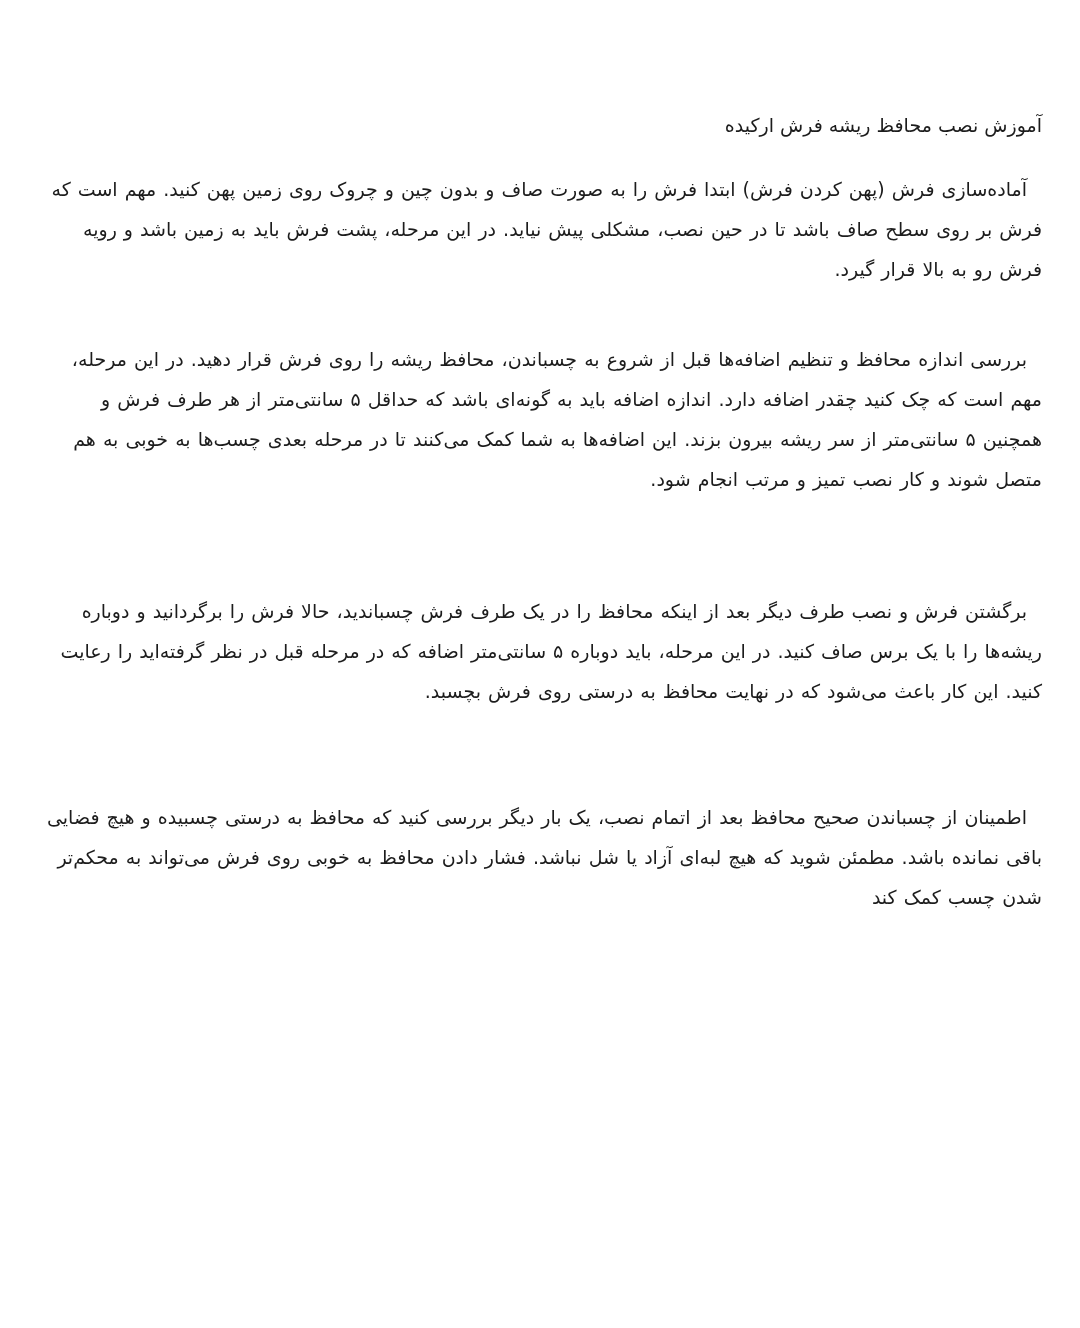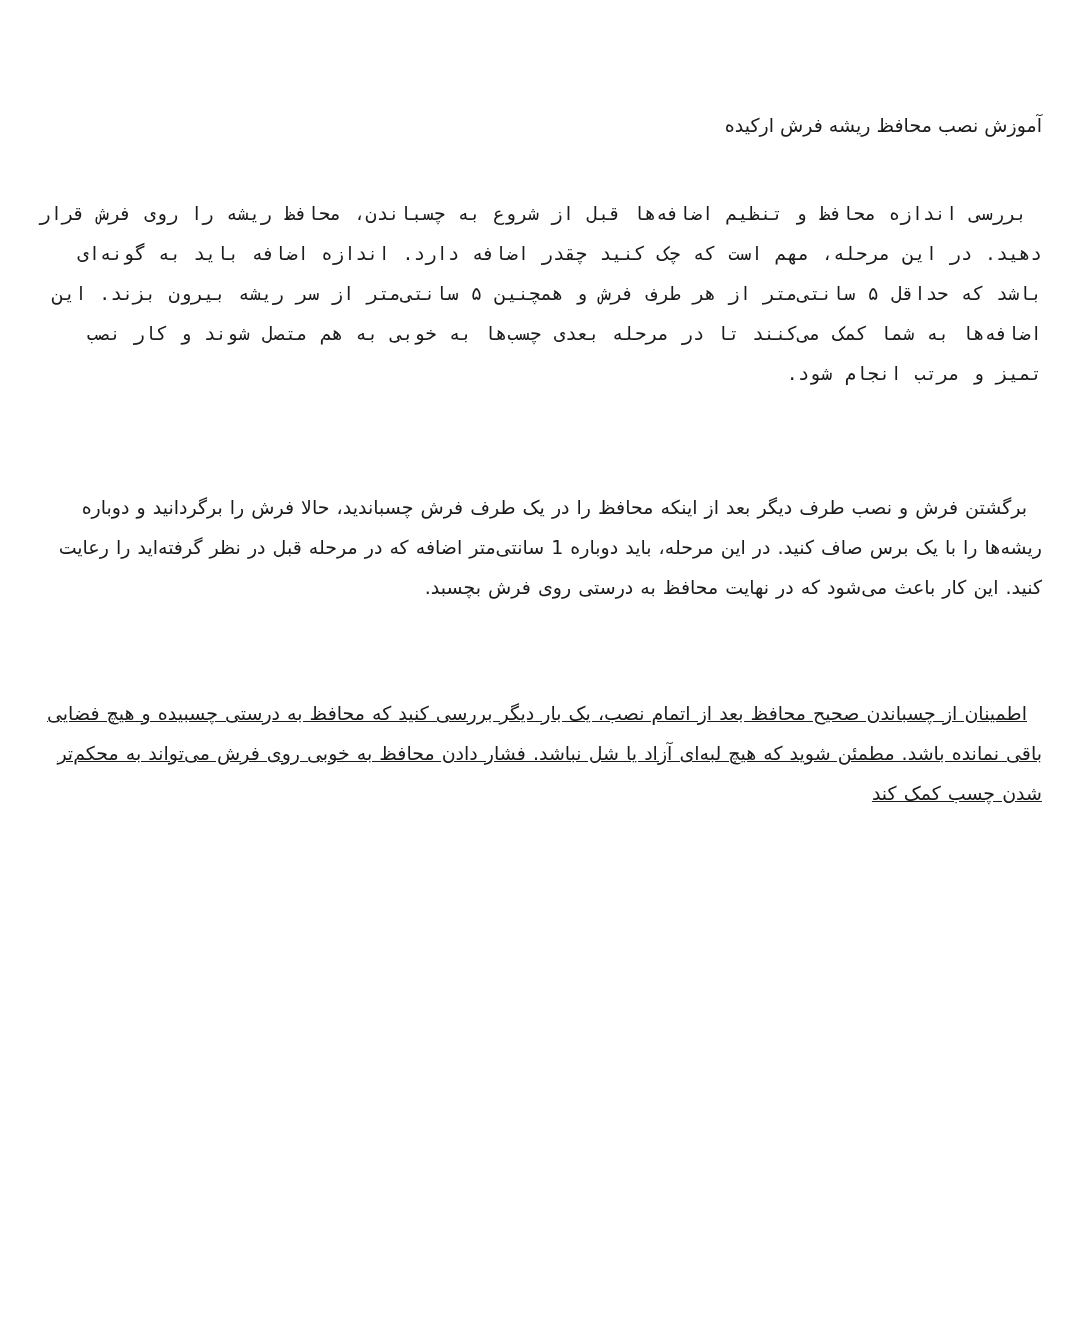--- a/index.html
+++ b/index.html
@@ -31,33 +31,34 @@
     margin: 0 0 24px 0;
     line-height: 40px;
   }
   .doc p {
     margin: 0;
     text-indent: 15px; 
     word-spacing: 1px;
   }
   
   p.para-1 { margin-top: 0; }
-  p.para-2 { margin-top: 50px; font-family: Liberation Mono, monospace; }
+  p.para-2 { margin-top: 50px; }
   p.para-3 { margin-top: 12px; }
   p.para-4 { margin-top: 92px; }
   p.para-5 { margin-top: 86px; }
-  p.para-6 { margin-top: 86px; text-decoration: underline; }
+  p.para-6 { margin-top: 86px; }
 </style>
 </head>
 <body>
 
 <div class="doc">
   <h1 class="doc-title">آموزش نصب محافظ ریشه فرش ارکیده</h1>
 
+  <p class="para-1">آماده‌سازی فرش (پهن کردن فرش) ابتدا فرش را به صورت صاف و بدون چین و چروک روی زمین پهن کنید. مهم است که فرش بر روی سطح صاف باشد تا در حین نصب، مشکلی پیش نیاید. در این مرحله، پشت فرش باید به زمین باشد و رویه فرش رو به بالا قرار گیرد.</p>
 
   <p class="para-2">بررسی اندازه محافظ و تنظیم اضافه‌ها قبل از شروع به چسباندن، محافظ ریشه را روی فرش قرار دهید. در این مرحله، مهم است که چک کنید چقدر اضافه دارد. اندازه اضافه باید به گونه‌ای باشد که حداقل ۵ سانتی‌متر از هر طرف فرش و همچنین ۵ سانتی‌متر از سر ریشه بیرون بزند. این اضافه‌ها به شما کمک می‌کنند تا در مرحله بعدی چسب‌ها به خوبی به هم متصل شوند و کار نصب تمیز و مرتب انجام شود.</p>
 
 
-  <p class="para-4">برگشتن فرش و نصب طرف دیگر بعد از اینکه محافظ را در یک طرف فرش چسباندید، حالا فرش را برگردانید و دوباره ریشه‌ها را با یک برس صاف کنید. در این مرحله، باید دوباره 1 سانتی‌متر اضافه که در مرحله قبل در نظر گرفته‌اید را رعایت کنید. این کار باعث می‌شود که در نهایت محافظ به درستی روی فرش بچسبد.</p>
+  <p class="para-4">برگشتن فرش و نصب طرف دیگر بعد از اینکه محافظ را در یک طرف فرش چسباندید، حالا فرش را برگردانید و دوباره ریشه‌ها را با یک برس صاف کنید. در این مرحله، باید دوباره ۵ سانتی‌متر اضافه که در مرحله قبل در نظر گرفته‌اید را رعایت کنید. این کار باعث می‌شود که در نهایت محافظ به درستی روی فرش بچسبد.</p>
 
 
   <p class="para-6">اطمینان از چسباندن صحیح محافظ بعد از اتمام نصب، یک بار دیگر بررسی کنید که محافظ به درستی چسبیده و هیچ فضایی باقی نمانده باشد. مطمئن شوید که هیچ لبه‌ای آزاد یا شل نباشد. فشار دادن محافظ به خوبی روی فرش می‌تواند به محکم‌تر شدن چسب کمک کند</p>
 </div>
 
 </body></html>

